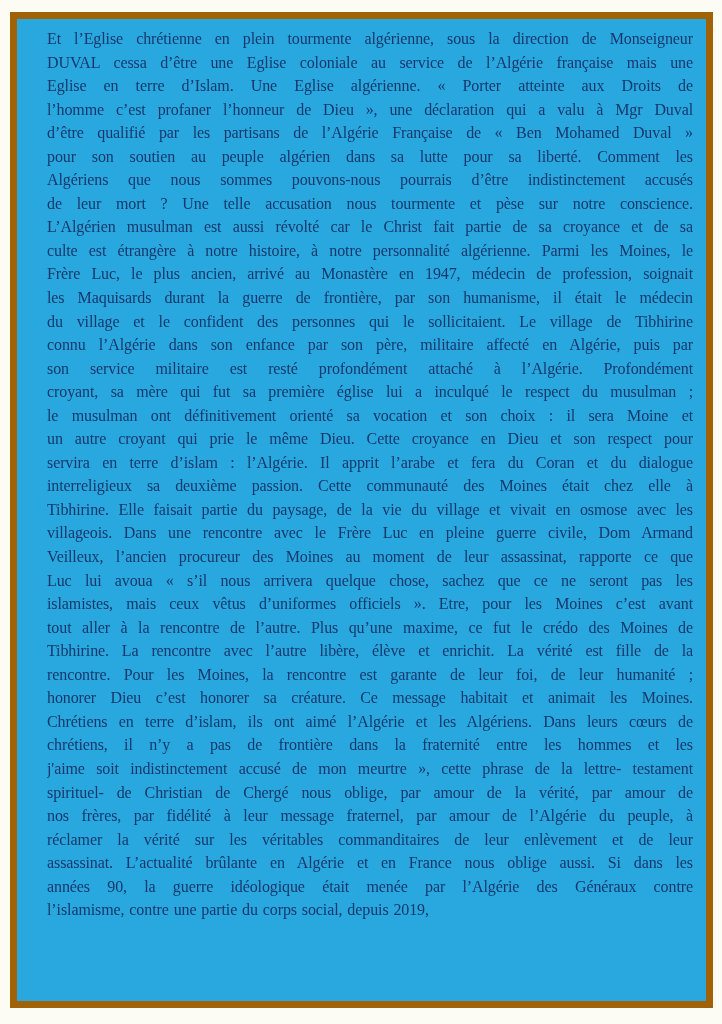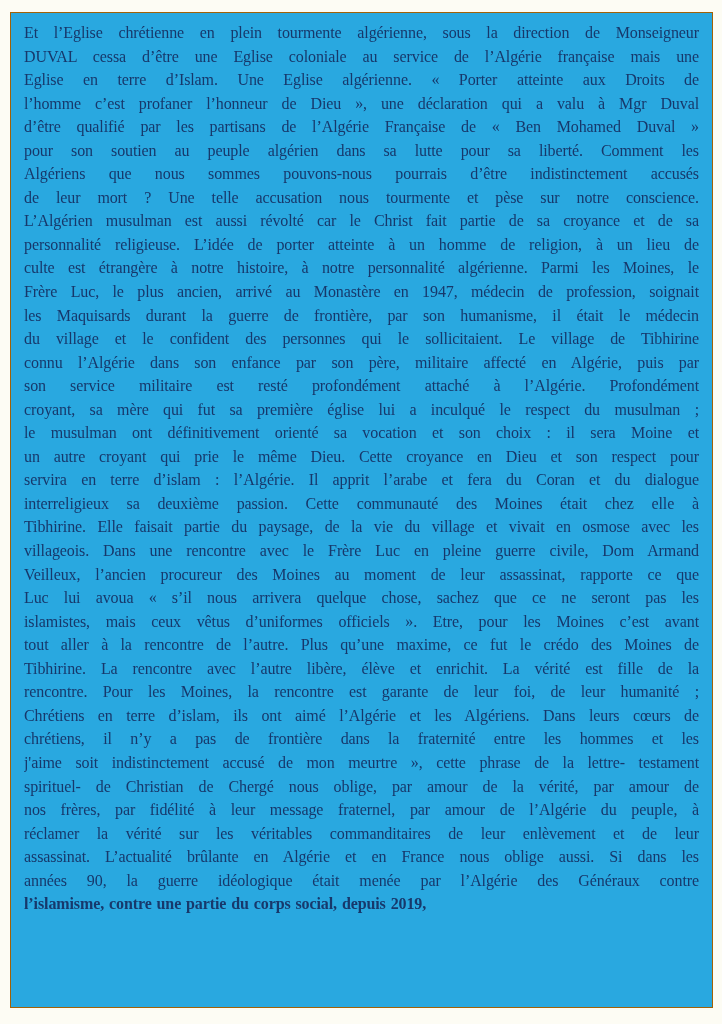--- a/index.html
+++ b/index.html
@@ -14,23 +14,23 @@
     overflow: hidden;
     font-family: "Liberation Serif", "DejaVu Serif", serif;
   }
   .document-panel {
     position: absolute;
     left: 10px;
     top: 12px;
     width: 703px;
     height: 996px;
     box-sizing: border-box;
-    border: 1px solid #a16207;
+    border: 7px solid #a16207;
     background: #29a8e0;
-    padding: 8px 13px 6px 13px;
+    padding: 8px 13px 6px 30px;
   }
   .paragraph {
     width: 100%;
     height: 100%;
     overflow: hidden;
     color: #17386b;
     font-size: 16px;
     letter-spacing: -0.1px;
     word-spacing: 1px;
   }
@@ -38,57 +38,56 @@
     height: 23.55px;
     line-height: 23.55px;
     overflow: hidden;
     text-align: justify;
     text-align-last: justify;
     white-space: nowrap;
   }
   .line.last {
     text-align-last: left;
     white-space: normal;
-    font-weight: bold;
   }
 </style>
 </head>
 <body>
 
 <div class="document-panel">
   <div class="paragraph">
       <div class="line">Et l’Eglise chrétienne en plein tourmente algérienne, sous la direction de Monseigneur</div>
       <div class="line">DUVAL cessa d’être une Eglise coloniale au service de l’Algérie française mais une</div>
       <div class="line">Eglise en terre d’Islam. Une Eglise algérienne. « Porter atteinte aux Droits de</div>
       <div class="line">l’homme c’est profaner l’honneur de Dieu », une déclaration qui a valu à Mgr Duval</div>
       <div class="line">d’être qualifié par les partisans de l’Algérie Française de « Ben Mohamed Duval »</div>
       <div class="line">pour son soutien au peuple algérien dans sa lutte pour sa liberté. Comment les</div>
       <div class="line">Algériens que nous sommes pouvons-nous pourrais d’être indistinctement accusés</div>
       <div class="line">de leur mort ? Une telle accusation nous tourmente et pèse sur notre conscience.</div>
       <div class="line">L’Algérien musulman est aussi révolté car le Christ fait partie de sa croyance et de sa</div>
-      <div class="line">personnalité religieuse. L’idée de porter atteinte à un homme de religion, à un lieu de</div>
       <div class="line">culte est étrangère à notre histoire, à notre personnalité algérienne. Parmi les Moines, le</div>
       <div class="line">Frère Luc, le plus ancien, arrivé au Monastère en 1947, médecin de profession, soignait</div>
       <div class="line">les Maquisards durant la guerre de frontière, par son humanisme, il était le médecin</div>
       <div class="line">du village et le confident des personnes qui le sollicitaient. Le village de Tibhirine</div>
       <div class="line">connu l’Algérie dans son enfance par son père, militaire affecté en Algérie, puis par</div>
       <div class="line">son service militaire est resté profondément attaché à l’Algérie. Profondément</div>
       <div class="line">croyant, sa mère qui fut sa première église lui a inculqué le respect du musulman ;</div>
       <div class="line">le musulman ont définitivement orienté sa vocation et son choix : il sera Moine et</div>
       <div class="line">un autre croyant qui prie le même Dieu. Cette croyance en Dieu et son respect pour</div>
       <div class="line">servira en terre d’islam : l’Algérie. Il apprit l’arabe et fera du Coran et du dialogue</div>
       <div class="line">interreligieux sa deuxième passion. Cette communauté des Moines était chez elle à</div>
       <div class="line">Tibhirine. Elle faisait partie du paysage, de la vie du village et vivait en osmose avec les</div>
       <div class="line">villageois. Dans une rencontre avec le Frère Luc en pleine guerre civile, Dom Armand</div>
       <div class="line">Veilleux, l’ancien procureur des Moines au moment de leur assassinat, rapporte ce que</div>
       <div class="line">Luc lui avoua « s’il nous arrivera quelque chose, sachez que ce ne seront pas les</div>
       <div class="line">islamistes, mais ceux vêtus d’uniformes officiels ». Etre, pour les Moines c’est avant</div>
       <div class="line">tout aller à la rencontre de l’autre. Plus qu’une maxime, ce fut le crédo des Moines de</div>
       <div class="line">Tibhirine. La rencontre avec l’autre libère, élève et enrichit. La vérité est fille de la</div>
       <div class="line">rencontre. Pour les Moines, la rencontre est garante de leur foi, de leur humanité ;</div>
+      <div class="line">honorer Dieu c’est honorer sa créature. Ce message habitait et animait les Moines.</div>
       <div class="line">Chrétiens en terre d’islam, ils ont aimé l’Algérie et les Algériens. Dans leurs cœurs de</div>
       <div class="line">chrétiens, il n’y a pas de frontière dans la fraternité entre les hommes et les</div>
       <div class="line">j'aime soit indistinctement accusé de mon meurtre », cette phrase de la lettre- testament</div>
       <div class="line">spirituel- de Christian de Chergé nous oblige, par amour de la vérité, par amour de</div>
       <div class="line">nos frères, par fidélité à leur message fraternel, par amour de l’Algérie du peuple, à</div>
       <div class="line">réclamer la vérité sur les véritables commanditaires de leur enlèvement et de leur</div>
       <div class="line">assassinat. L’actualité brûlante en Algérie et en France nous oblige aussi. Si dans les</div>
       <div class="line">années 90, la guerre idéologique était menée par l’Algérie des Généraux contre</div>
       <div class="line last">l’islamisme, contre une partie du corps social, depuis 2019,</div>
     </div>

